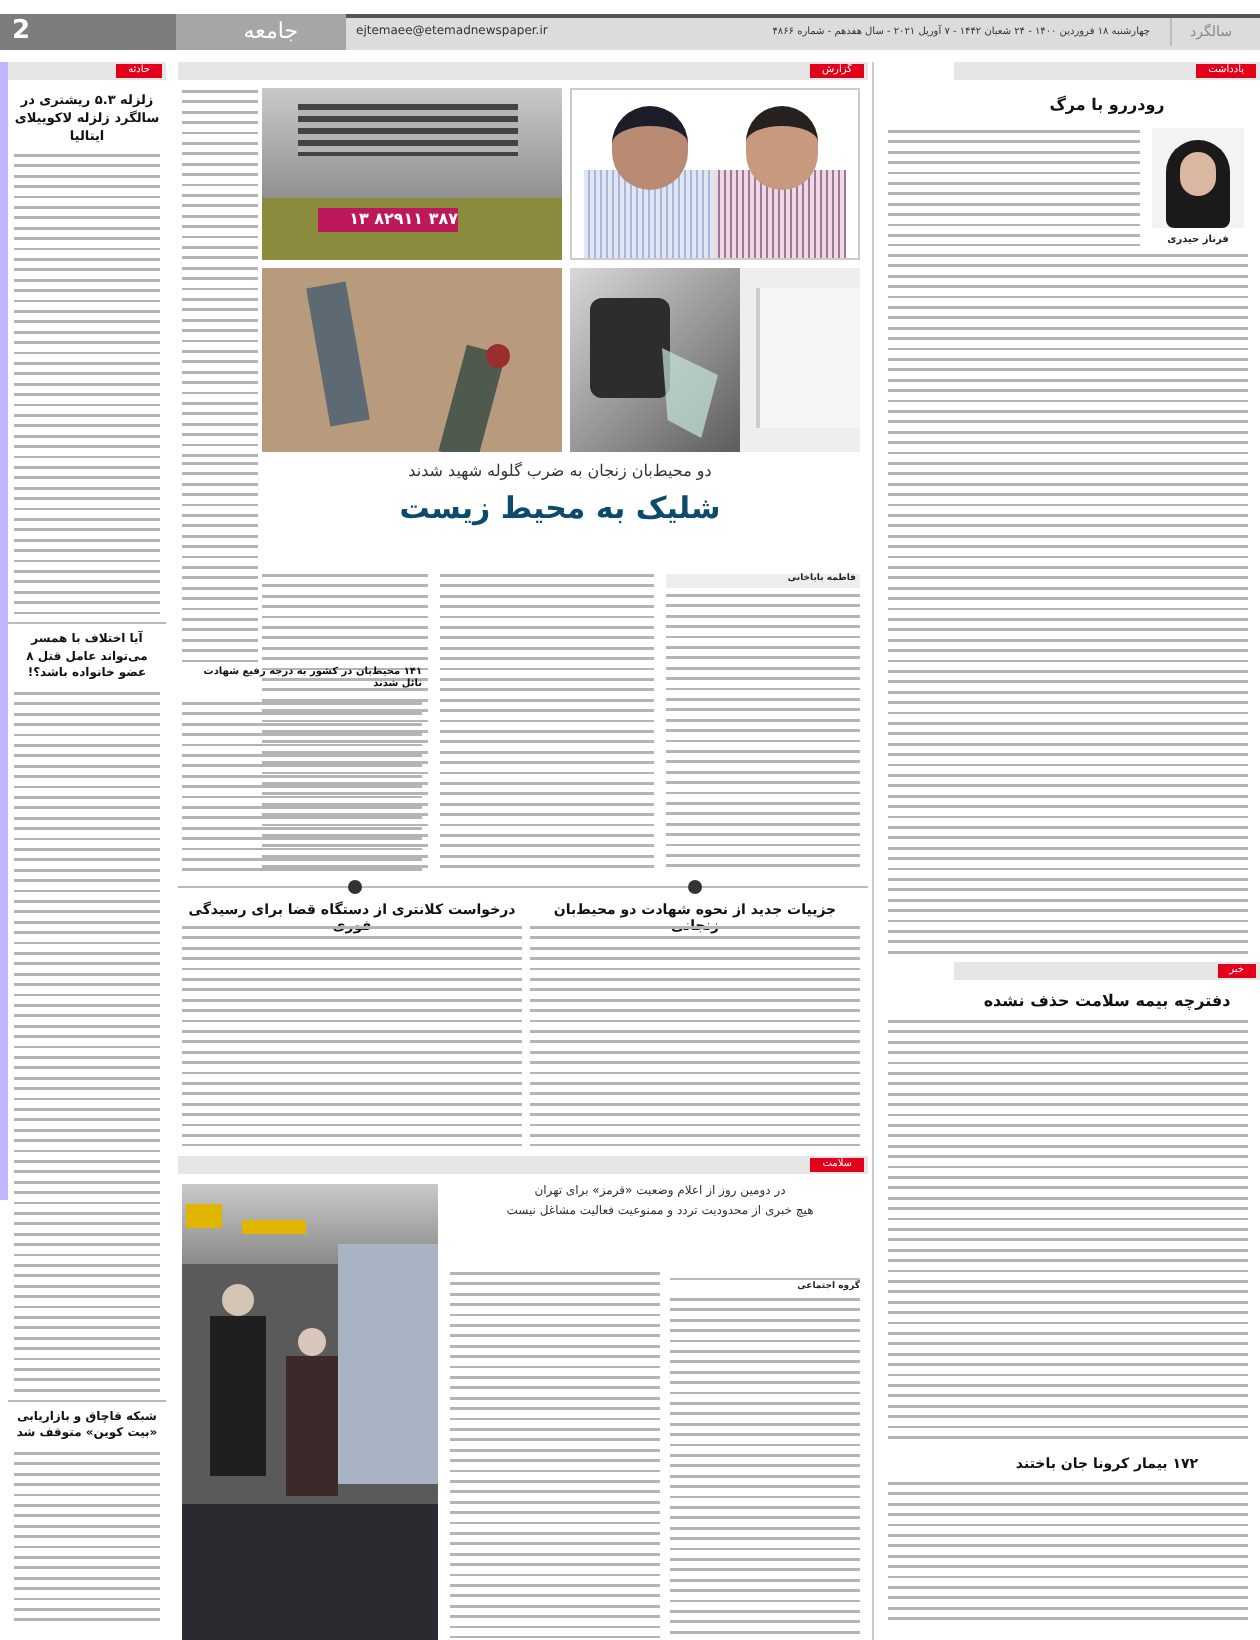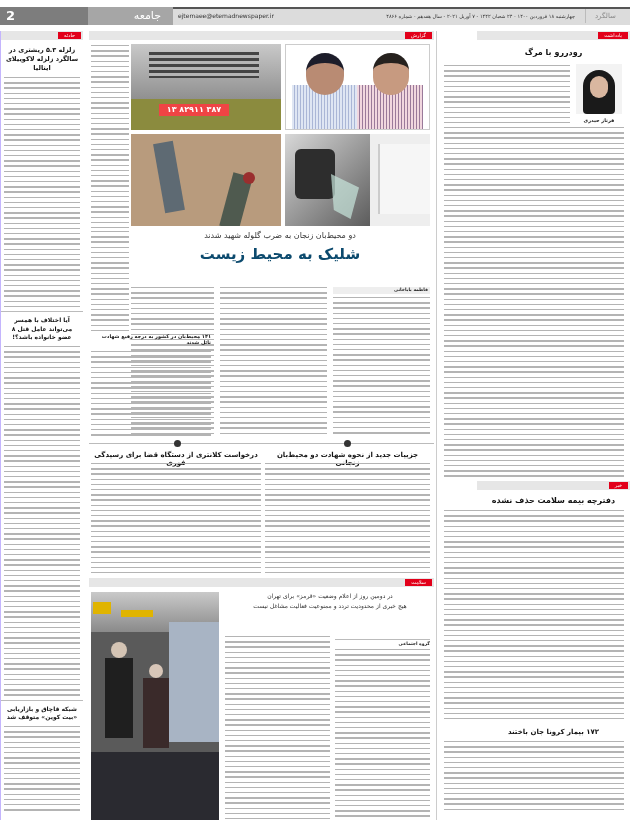--- a/index.html
+++ b/index.html
@@ -2,21 +2,21 @@
 <html><head>
 <meta charset="utf-8">
 <style>
   * { box-sizing: border-box; margin: 0; padding: 0; }
   html, body { width: 630px; height: 820px; background: #fff; overflow: hidden; }
   body { font-family: "DejaVu Sans", sans-serif; color: #222; position: relative; direction: rtl; }
 
   
   .masthead { position: absolute; top: 7px; left: 0; width: 630px; height: 18px; background: #dcdcdc; border-top: 2px solid #555; }
   .page-num { position: absolute; left: 0; top: 7px; width: 88px; height: 18px; background: #7d7d7d; color: #fff; font-size: 13px; font-weight: bold; line-height: 18px; padding-left: 6px; direction: ltr; text-align: left; }
-  .section-name { position: absolute; left: 88px; top: 7px; width: 85px; height: 18px; background: #a6a6a6; color: #fff; font-size: 11px; line-height: 18px; text-align: right; padding-right: 12px; }
+  .section-name { position: absolute; left: 88px; top: 7px; width: 85px; height: 18px; background: #a6a6a6; color: #fff; font-size: 11px; line-height: 18px; text-align: right; padding-right: 24px; }
   .email { position: absolute; left: 178px; top: 9px; font-size: 6px; color: #333; direction: ltr; line-height: 14px; }
   .dateline { position: absolute; right: 55px; top: 9px; font-size: 5px; color: #333; line-height: 14px; white-space: nowrap; }
   .logo { position: absolute; right: 5px; top: 9px; width: 40px; height: 14px; font-size: 7px; color: #888; text-align: center; line-height: 14px; border-left: 1px solid #bbb; }
 
   
   .col { position: absolute; top: 31px; }
   .col-left { left: 0; width: 83px; }
   .col-mid { left: 89px; width: 345px; }
   .col-right { left: 438px; width: 192px; }
 
@@ -73,21 +73,21 @@
 
   <div class="photo" style="right:4px; top:13px; width:145px; height:86px; background:#fff; border:1px solid #ccc;">
     <div style="position:absolute; left:6px; top:40px; width:66px; height:46px; background:repeating-linear-gradient(90deg,#dfe6f3 0,#dfe6f3 2px,#aab6d6 2px,#aab6d6 3px);"></div>
     <div style="position:absolute; left:20px; top:8px; width:38px; height:42px; background:#b98b73; border-radius:19px; border-top:10px solid #1d1d2a;"></div>
     <div style="position:absolute; right:6px; top:40px; width:66px; height:46px; background:repeating-linear-gradient(90deg,#f1d7df 0,#f1d7df 2px,#9a7a9a 2px,#9a7a9a 3px);"></div>
     <div style="position:absolute; right:20px; top:8px; width:36px; height:42px; background:#c79a80; border-radius:18px; border-top:10px solid #26211e;"></div>
   </div>
   <div class="photo" style="right:153px; top:13px; width:150px; height:86px; background:#8b8b3e;">
     <div style="position:absolute; left:0; top:0; width:150px; height:55px; background:linear-gradient(#c9c9c9,#909090);"></div>
     <div style="position:absolute; left:18px; top:8px; width:110px; height:26px; background:repeating-linear-gradient(#444 0,#444 3px,#b5b5b5 3px,#b5b5b5 6px);"></div>
-    <div style="position:absolute; left:28px; top:60px; width:70px; height:12px; background:#ef4444; color:#fff; font-size:8px; font-weight:bold; line-height:12px; text-align:center; direction:ltr;">۱۳ ۸۲۹۱۱ ۳۸۷</div>
+    <div style="position:absolute; left:28px; top:60px; width:70px; height:12px; background:#be185d; color:#fff; font-size:8px; font-weight:bold; line-height:12px; text-align:right; direction:ltr;">۱۳ ۸۲۹۱۱ ۳۸۷</div>
   </div>
   <div class="photo" style="right:4px; top:103px; width:145px; height:92px; background:#eeeeee;">
     <div style="position:absolute; left:0; top:0; width:85px; height:92px; background:linear-gradient(135deg,#d8d8d8,#5c5c5c);"></div>
     <div style="position:absolute; left:10px; top:15px; width:40px; height:50px; background:#2d2d2d; border-radius:6px;"></div>
     <div style="position:absolute; left:46px; top:40px; width:28px; height:45px; background:rgba(200,230,220,0.7); clip-path:polygon(0 0,100% 30%,70% 100%,10% 80%);"></div>
     <div style="position:absolute; right:0; top:10px; width:52px; height:70px; background:#f6f6f6; border-left:2px solid #ccc;"></div>
   </div>
   <div class="photo" style="right:153px; top:103px; width:150px; height:92px; background:#b89b7d;">
     <div style="position:absolute; left:28px; top:8px; width:20px; height:70px; background:#5e6a73; transform:rotate(-10deg);"></div>
     <div style="position:absolute; left:95px; top:40px; width:20px; height:55px; background:#4f5a4f; transform:rotate(15deg);"></div>
@@ -135,21 +135,21 @@
     <div style="position:absolute; left:52px; top:86px; width:26px; height:70px; background:#3a2a2a;"></div>
     <div style="position:absolute; left:0; top:160px; width:128px; height:68px; background:#2a2a30;"></div>
   </div>
 
   <div class="rule" style="position:absolute; right:4px; top:608px; width:95px;"></div>
   <div class="caption" style="position:absolute; right:4px; top:610px; font-size:4.5px;">گروه اجتماعی</div>
   <div class="filler" style="position:absolute; right:4px; top:618px; width:95px; height:170px;"></div>
   <div class="filler" style="position:absolute; right:104px; top:605px; width:105px; height:183px;"></div>
 </div>
 
-<div class="col col-left" style="height:789px; border-left:1px solid #c4b5fd;">
+<div class="col col-left" style="height:569px; border-left:4px solid #c4b5fd;">
   <div class="sec-bar">
     <span class="sec-tag">حادثه</span>
   </div>
   <div class="ttl" style="font-size:6.5px; margin-top:6px; padding:0 3px; line-height:9px;">زلزله ۵.۳ ریشتری در سالگرد زلزله لاکوییلای ایتالیا</div>
   <div class="filler" style="margin:4px 3px 0 3px; height:230px;"></div>
 
   <div class="rule" style="margin-top:4px;"></div>
   <div class="ttl" style="font-size:6px; margin-top:4px; padding:0 3px; line-height:8.5px;">آیا اختلاف با همسر می‌تواند عامل قتل ۸ عضو خانواده باشد؟!</div>
   <div class="filler" style="margin:4px 3px 0 3px; height:350px;"></div>
 

